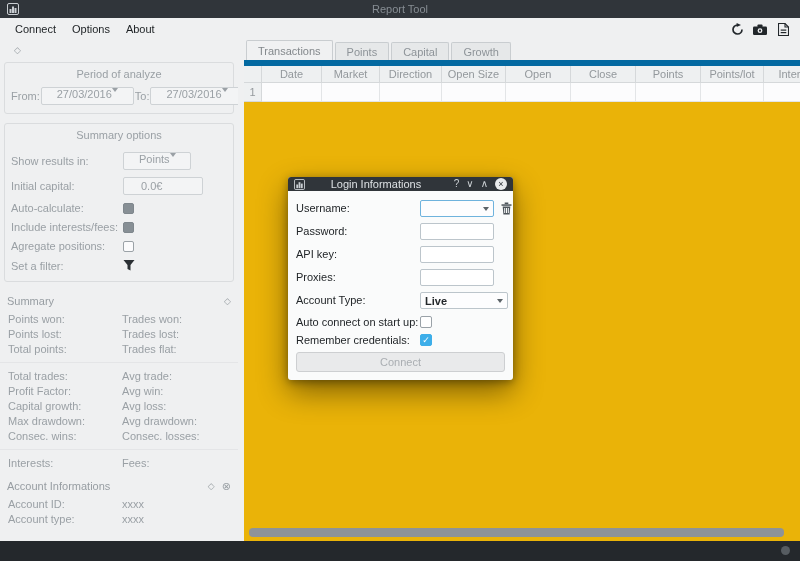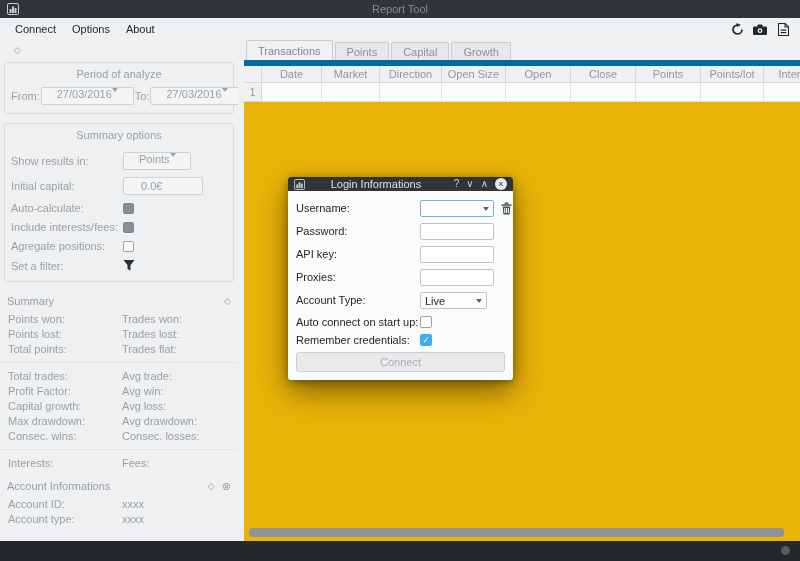--- a/index.html
+++ b/index.html
@@ -90,21 +90,21 @@
   .dlg-body { padding:9px 8px 8px; color:#222629; }
   .drow { position:relative; height:17px; margin-bottom:6px; }
   .dlabel { line-height:17px; white-space:nowrap; }
   .dctl { position:absolute; left:124px; top:0; }
   .dinput { width:74px; height:17px; background:#ffffff; border:1px solid #bcc5cb; border-radius:2px; }
   .dcombo { height:17px; background:#fdfdfe; border:1px solid #bcc5cb; border-radius:2px;
             display:flex; align-items:center; padding:0 4px; color:#24282b; }
   .dcombo .caret { border-top-color:#5c6368; }
   .dcombo.focus { border-color:#6fb3dd; }
   .u-combo { width:74px; }
-  .a-combo { width:67px; }
+  .a-combo { width:88px;font-weight:bold; }
   .trash-btn { position:absolute; left:204px; top:2px; width:13px; height:13px; }
   .crow { position:relative; height:14px; margin-bottom:4px; }
   .clabel { line-height:14px; white-space:nowrap; }
   .dcb { position:absolute; left:124px; top:1px; width:12px; height:12px; border:1px solid #9aa2a8;
          border-radius:2px; background:#fff; }
   .dcb.checked { background:#3daee9; border-color:#3daee9; color:#fff; font-size:9px; line-height:11px; text-align:center; }
   .connect-btn { margin-top:5px; height:20px; width:100%; background:#e9eaeb; border:1px solid #cdcfd1;
                  border-radius:3px; color:#aaaeb2; display:flex; align-items:center; justify-content:center; }
 </style>
 </head>

